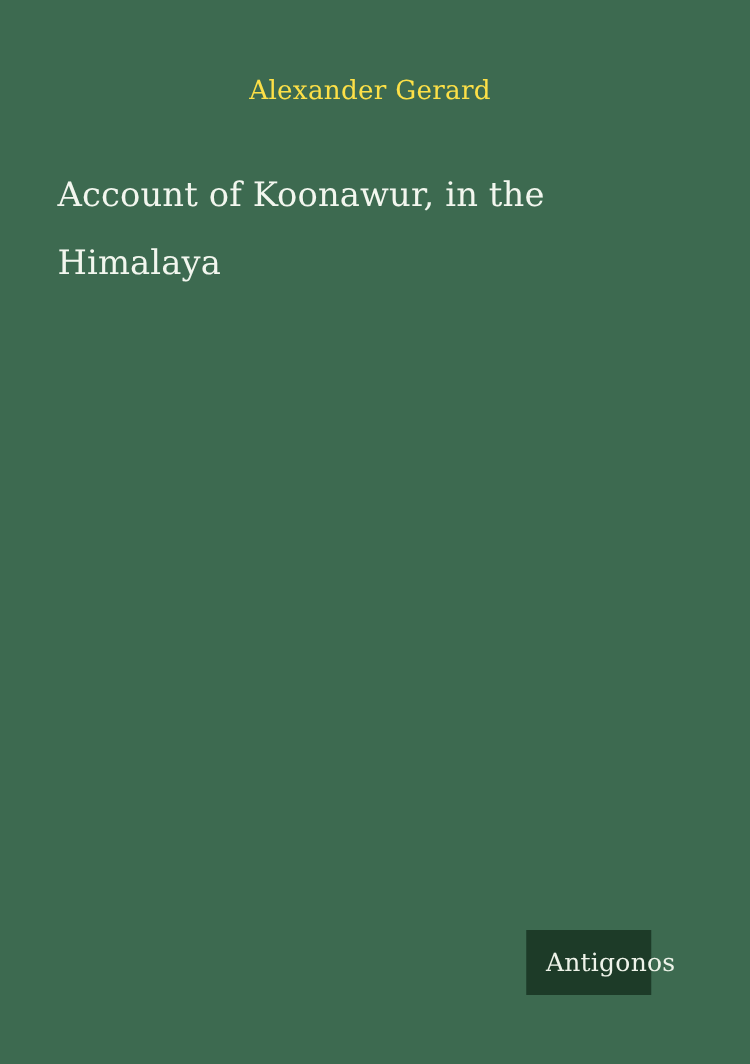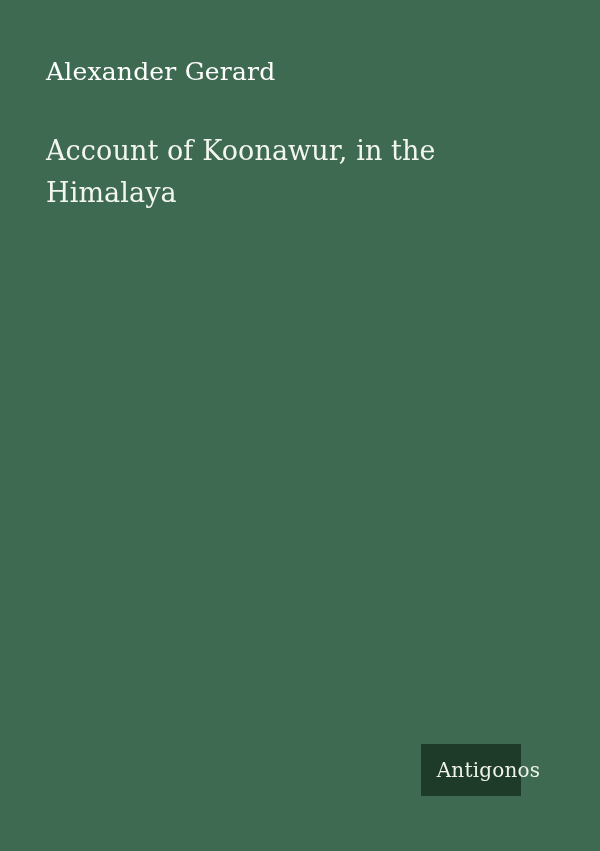--- a/index.html
+++ b/index.html
@@ -19,33 +19,34 @@
     background: #3d6a50;
     box-sizing: border-box;
     overflow: hidden;
   }
   .author {
     position: absolute;
     left: 46px;
     top: 58px;
     width: 500px;
     font-family: "DejaVu Serif", serif;
-    font-size: 25px;
+    font-size: 21px;
     line-height: 28px;
-    color: #ffffff;
+    color: #fde047;
     letter-spacing: 0.2px;
+    text-align: center;
   }
   .title {
     position: absolute;
     left: 46px;
     top: 130px;
     width: 470px;
     font-family: "DejaVu Serif", serif;
     font-size: 27px;
-    line-height: 42px;
+    line-height: 54px;
     color: #f2f6ee;
     letter-spacing: 0.1px;
   }
   .publisher-badge {
     position: absolute;
     left: 421px;
     top: 744px;
     width: 100px;
     height: 52px;
     background: #1d3b28;

